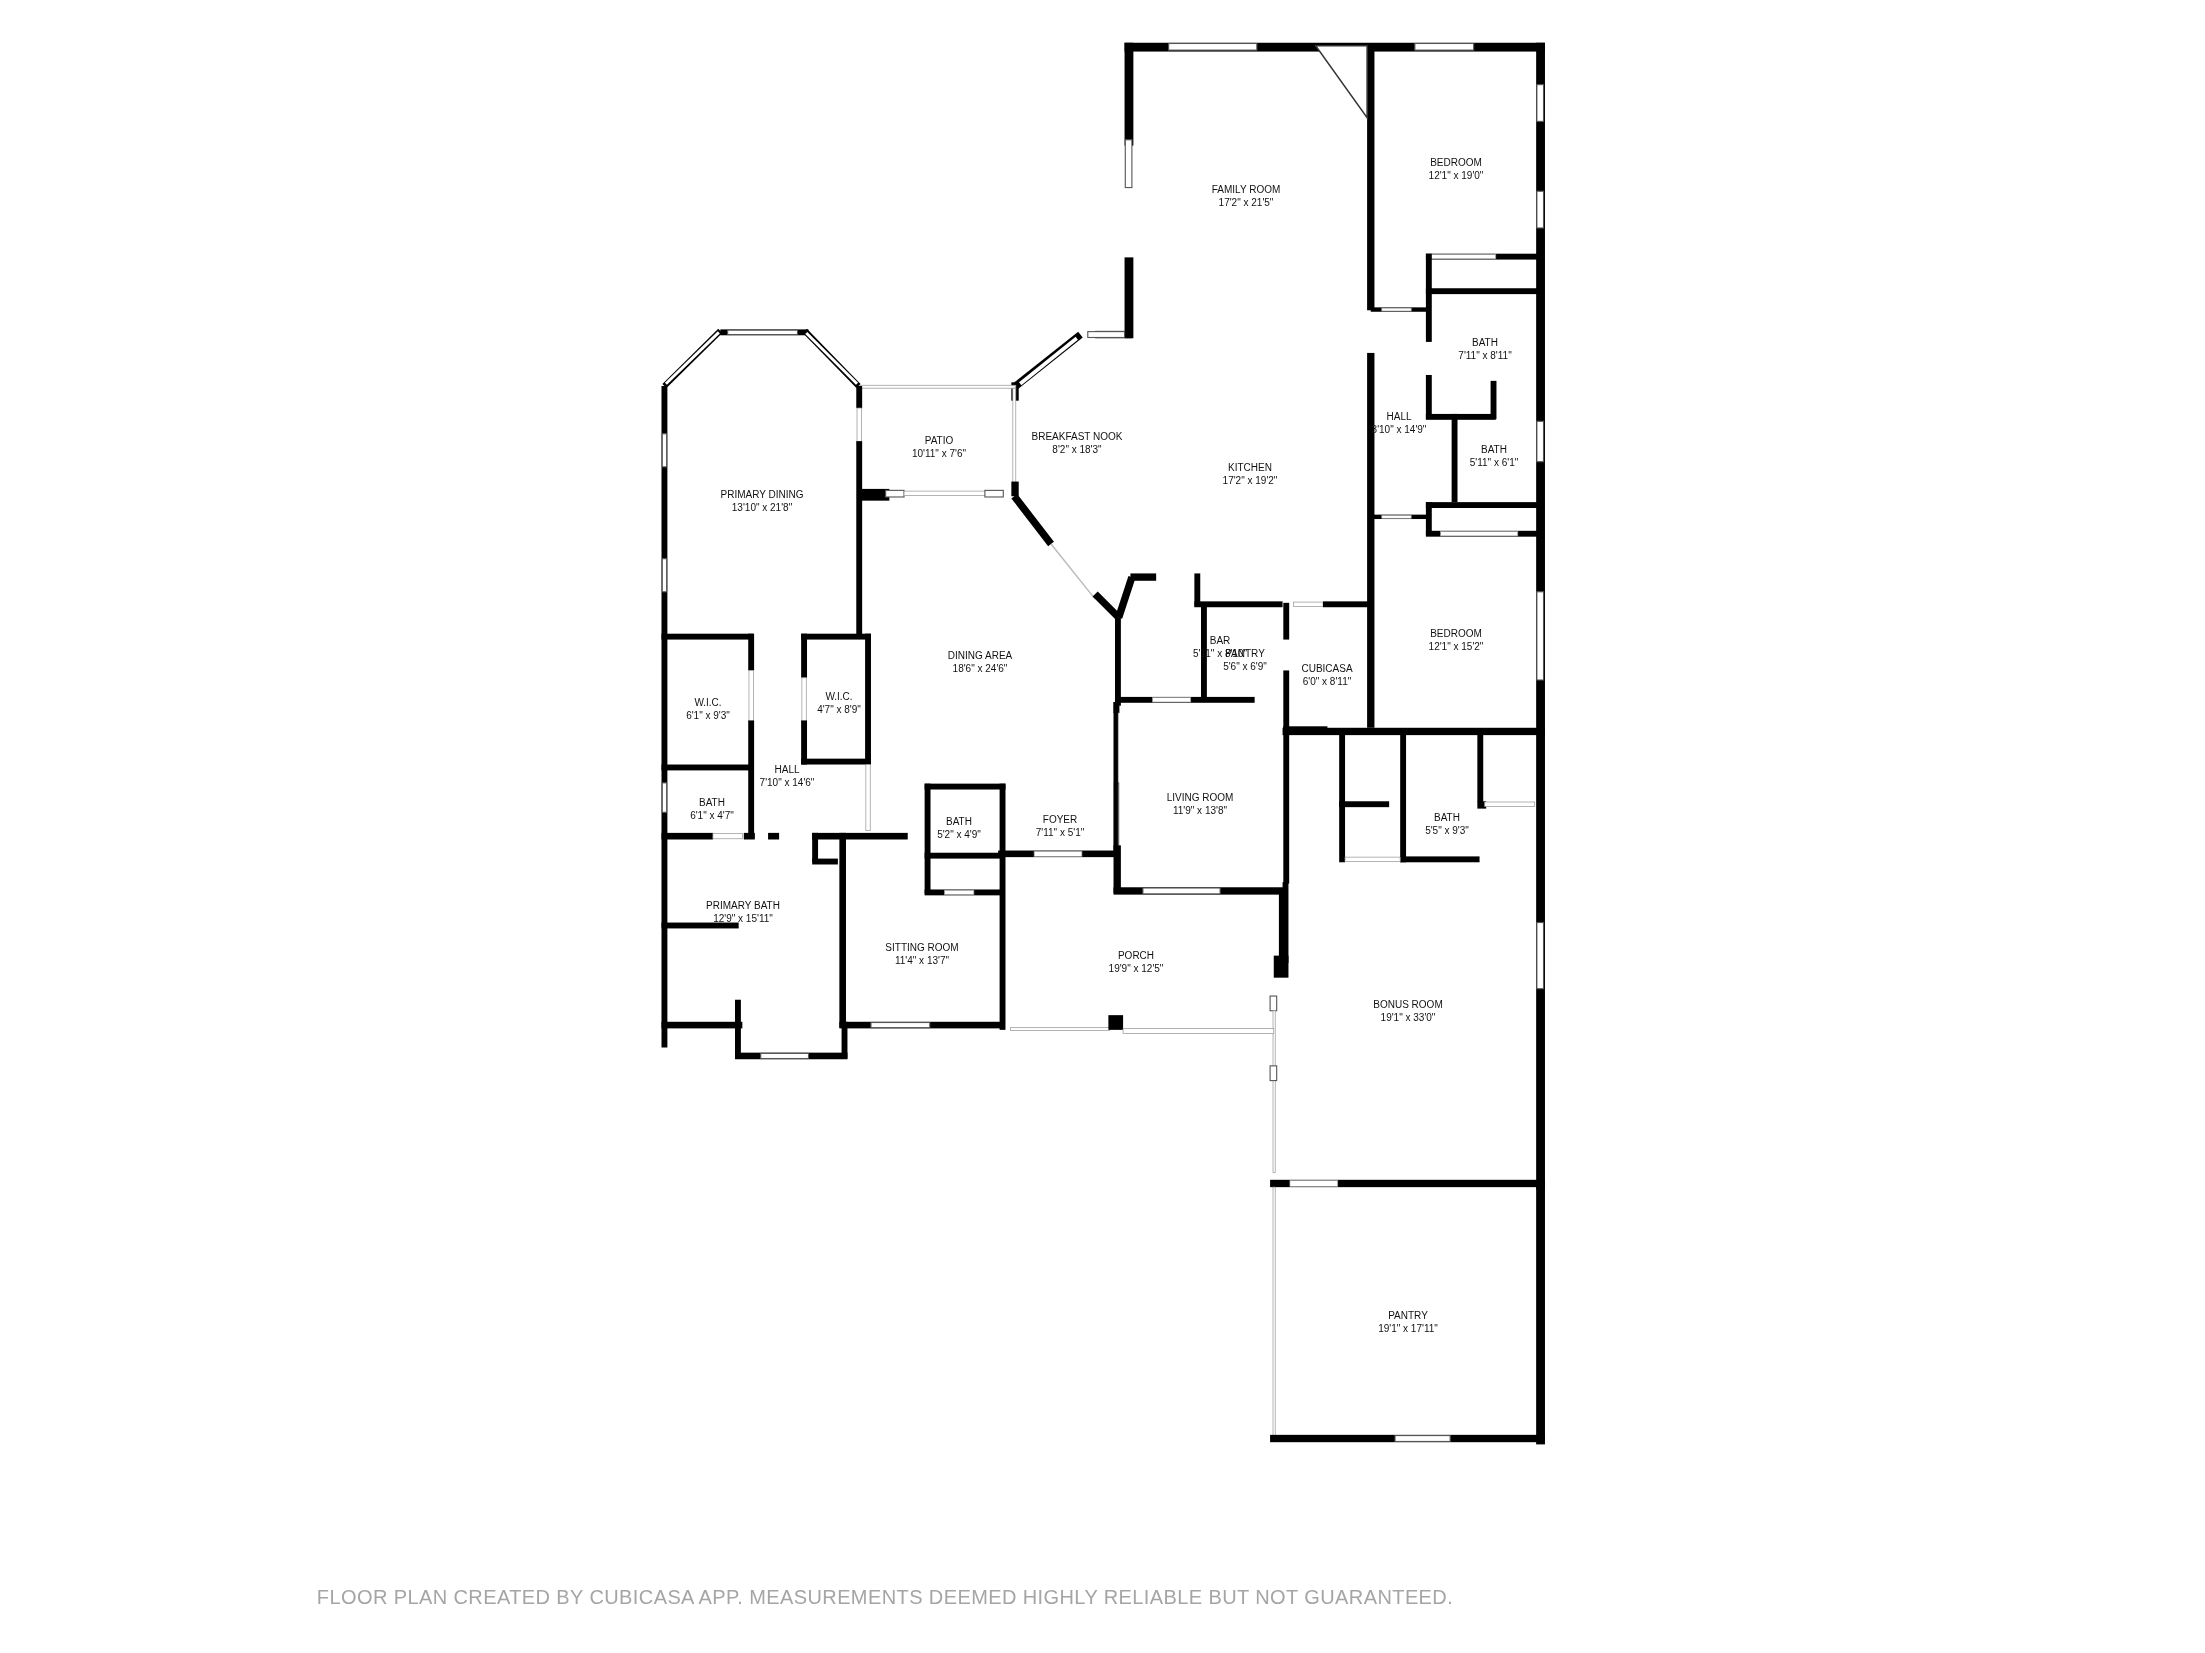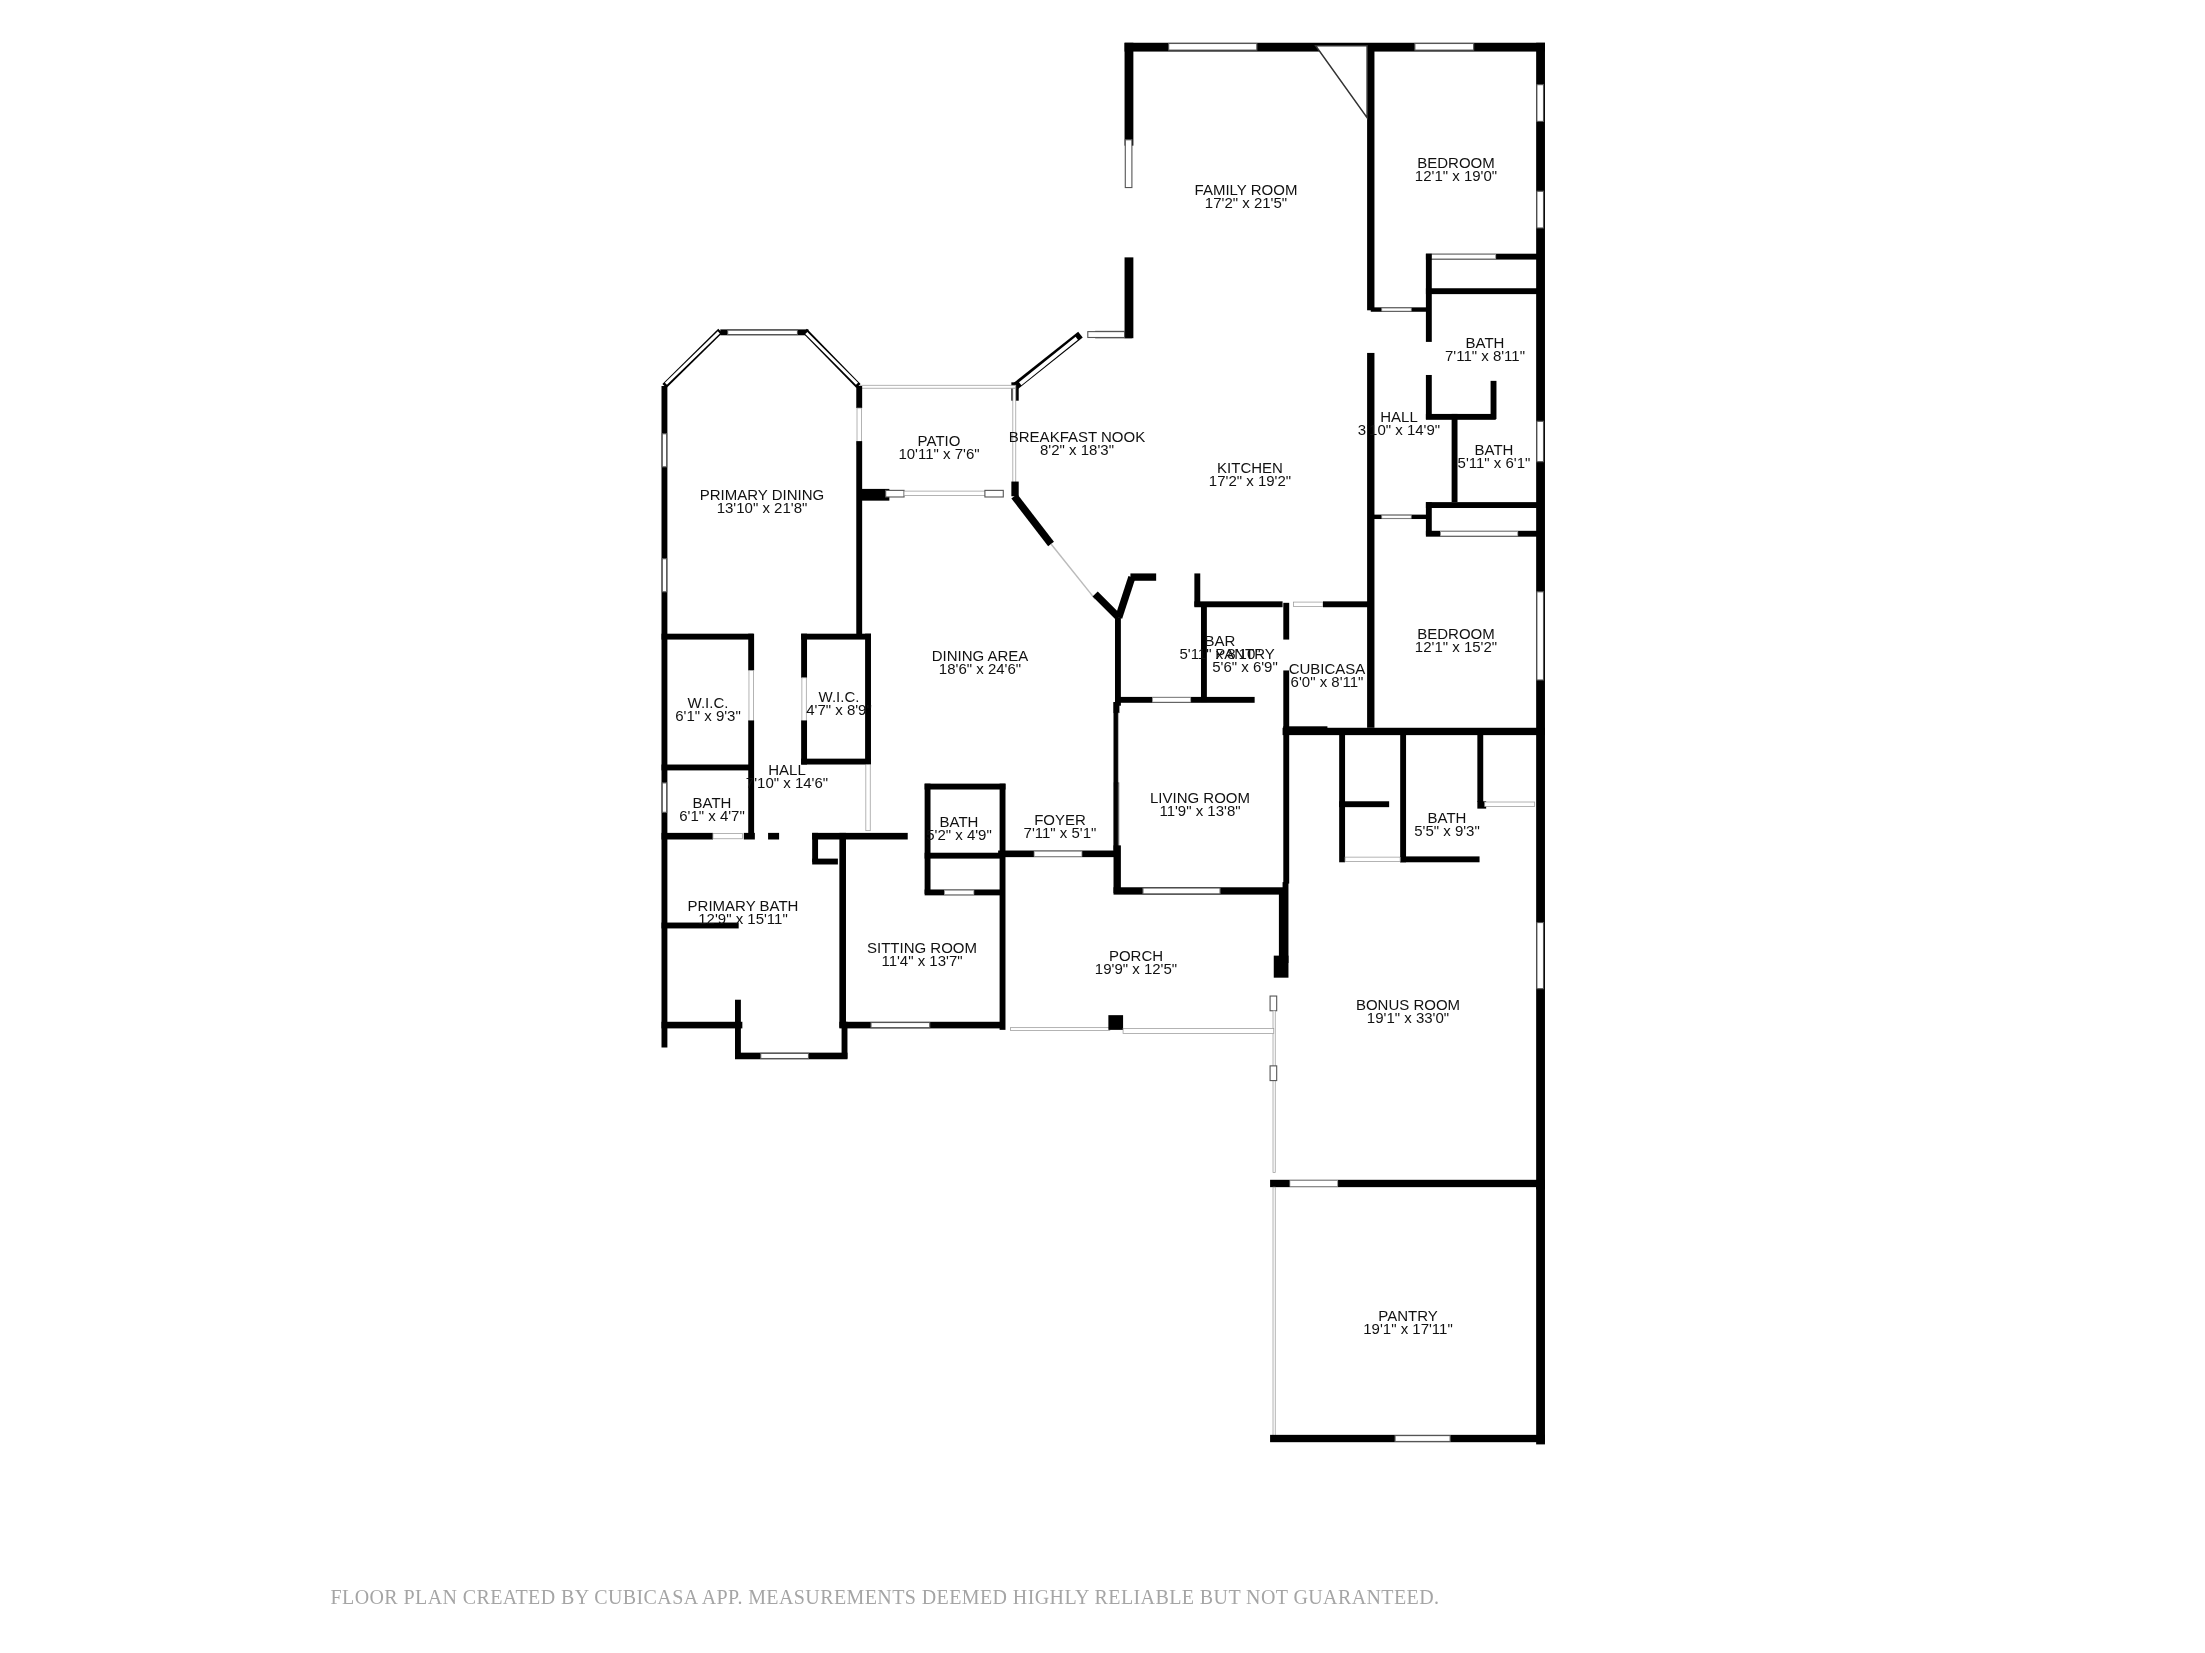--- a/index.html
+++ b/index.html
@@ -1,24 +1,24 @@
 <!DOCTYPE html>
 <html style="font-size:11.8px"><head>
 <meta charset="utf-8">
 <style>
   html, body { margin:0; padding:0; background:#ffffff; }
   body { width:2205px; height:1654px; position:relative; overflow:hidden; font-family:"Liberation Sans", sans-serif; }
   #plan { position:absolute; left:0; top:0; width:2205px; height:1654px; }
   .wall { fill:#000; }
   .win { fill:#fff; stroke:#555; stroke-width:1.5; }
   .opening { fill:#fff; stroke:#999; stroke-width:1; }
-  .room-label { position:absolute; transform:translate(-50%,-50%); text-align:center; color:#111; font-size:15px; line-height:13.2px; white-space:nowrap; }
+  .room-label { position:absolute; transform:translate(-50%,-50%); text-align:center; color:#111; font-size:10px; line-height:13.2px; white-space:nowrap; }
   .room-label .nm { display:block; }
   .room-label .dm { display:block; }
-  .footer { position:absolute; left:0; width:1770px; top:1586px; text-align:center; color:#a5a5a5; font-size:20px; letter-spacing:0.4px; font-family:Liberation Serif, serif; }
+  .footer { position:absolute; left:0; width:1770px; top:1586px; text-align:center; color:#a5a5a5; font-size:20px; letter-spacing:0.4px; font-family:Liberation Sans, sans-serif; }
 </style>
 </head>
 <body>
 
 <svg id="plan" viewBox="0 0 3000 2250" xmlns="http://www.w3.org/2000/svg">
   <g>
 
     <rect class="wall" x="1530" y="58" width="572" height="12"></rect>
     <rect class="wall" x="1530" y="58" width="12" height="140"></rect>
     <rect class="wall" x="1530" y="350" width="12" height="110"></rect>

